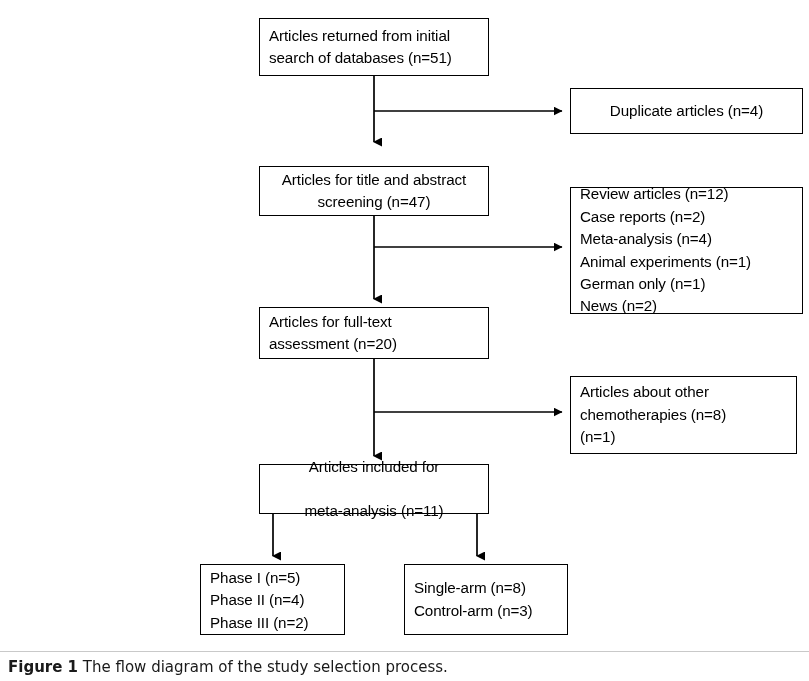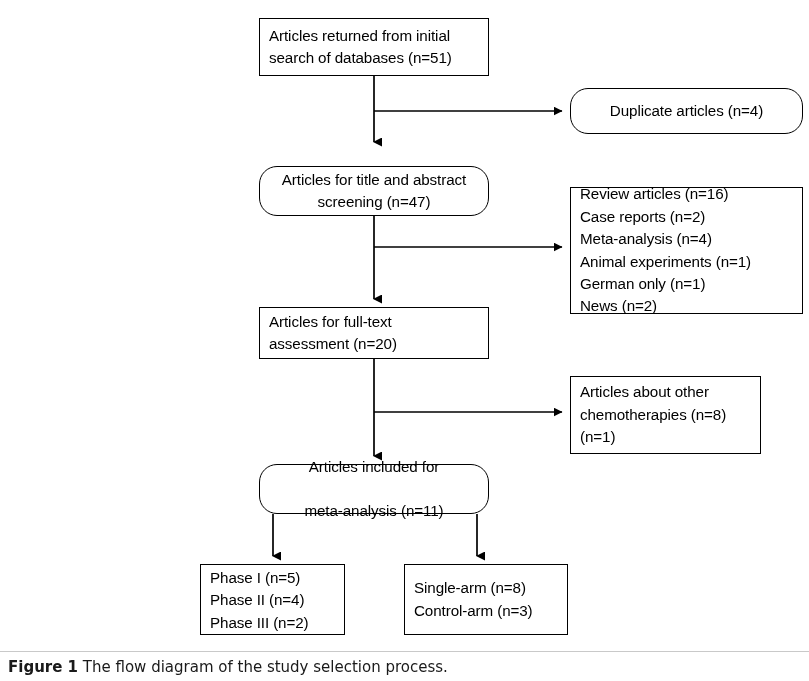--- a/index.html
+++ b/index.html
@@ -38,33 +38,33 @@
     display: flex;
     flex-direction: column;
     justify-content: center;
     padding: 2px 9px;
     letter-spacing: -0.1px;
   }
   .flow-box .line {
     white-space: pre;
     display: block;
   }
-  .align-center { text-align: center; align-items: center; border-radius: 18px; }
+  .align-center { text-align: center; align-items: center; }
   .align-left   { text-align: left;   align-items: flex-start; }
 
   
   #box-initial-search { left: 259px; top: 18px;  width: 230px; height: 58px; }
   #box-title-abstract { left: 259px; top: 166px; width: 230px; height: 50px; }
   #box-full-text      { left: 259px; top: 307px; width: 230px; height: 52px; }
   #box-included       { left: 259px; top: 464px; width: 230px; height: 50px; gap: 22px; }
 
   
   #box-duplicates     { left: 570px; top: 88px;  width: 233px; height: 46px; }
   #box-excluded-1     { left: 570px; top: 187px; width: 233px; height: 127px; }
-  #box-excluded-2     { left: 570px; top: 376px; width: 191px; height: 78px; }
+  #box-excluded-2     { left: 570px; top: 376px; width: 227px; height: 78px; }
 
   
   #box-phases         { left: 200px; top: 564px; width: 145px; height: 71px; justify-content: space-between; }
   #box-arms           { left: 404px; top: 564px; width: 164px; height: 71px; }
 
   
   #caption-rule {
     position: absolute;
     left: 0;
     top: 651px;
@@ -130,21 +130,21 @@
   <div class="flow-box align-center" id="box-duplicates">
     <span class="line">Duplicate articles (n=4)</span>
   </div>
 
   <div class="flow-box align-center" id="box-title-abstract">
     <span class="line">Articles for title and abstract</span>
     <span class="line">screening (n=47)</span>
   </div>
 
   <div class="flow-box align-left" id="box-excluded-1">
-    <span class="line">Review articles (n=16)</span>
+    <span class="line">Review articles (n=12)</span>
     <span class="line">Case reports (n=2)</span>
     <span class="line">Meta-analysis (n=4)</span>
     <span class="line">Animal experiments (n=1)</span>
     <span class="line">German only (n=1)</span>
     <span class="line">News (n=2)</span>
   </div>
 
   <div class="flow-box align-left" id="box-full-text">
     <span class="line">Articles for full-text</span>
     <span class="line">assessment (n=20)</span>

